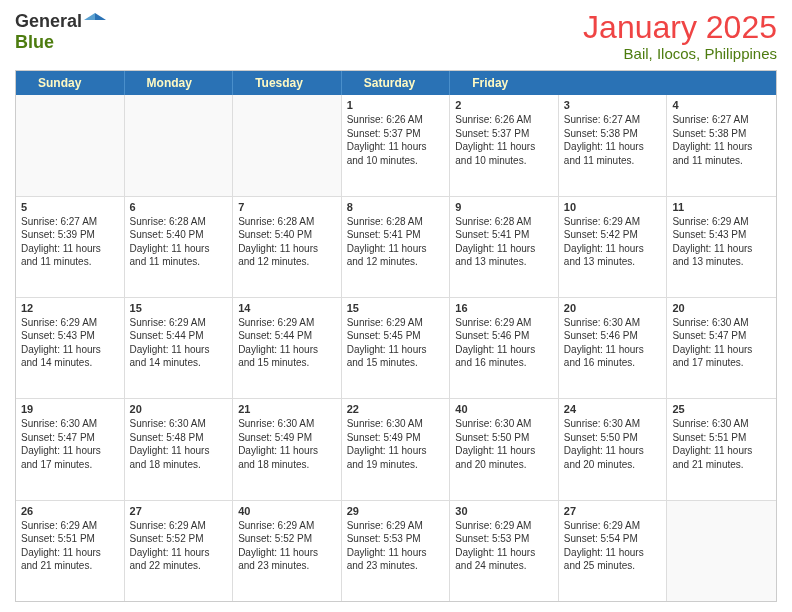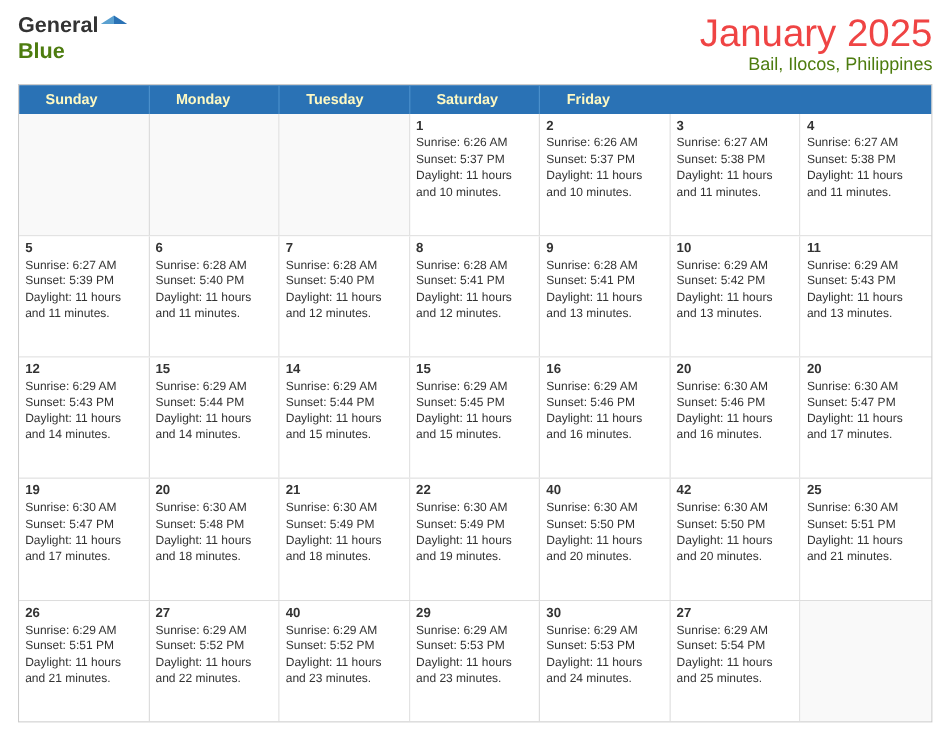--- a/index.html
+++ b/index.html
@@ -242,21 +242,21 @@
           </div>
           <div class="cal-cell">
             <div class="day-number">22</div>
             <div class="day-info">Sunrise: 6:30 AM<br>Sunset: 5:49 PM<br>Daylight: 11 hours and 19 minutes.</div>
           </div>
           <div class="cal-cell">
             <div class="day-number">40</div>
             <div class="day-info">Sunrise: 6:30 AM<br>Sunset: 5:50 PM<br>Daylight: 11 hours and 20 minutes.</div>
           </div>
           <div class="cal-cell">
-            <div class="day-number">42</div>
+            <div class="day-number">24</div>
             <div class="day-info">Sunrise: 6:30 AM<br>Sunset: 5:50 PM<br>Daylight: 11 hours and 20 minutes.</div>
           </div>
           <div class="cal-cell">
             <div class="day-number">25</div>
             <div class="day-info">Sunrise: 6:30 AM<br>Sunset: 5:51 PM<br>Daylight: 11 hours and 21 minutes.</div>
           </div>
         </div>
         <div class="cal-row">
           <div class="cal-cell">
             <div class="day-number">26</div>

